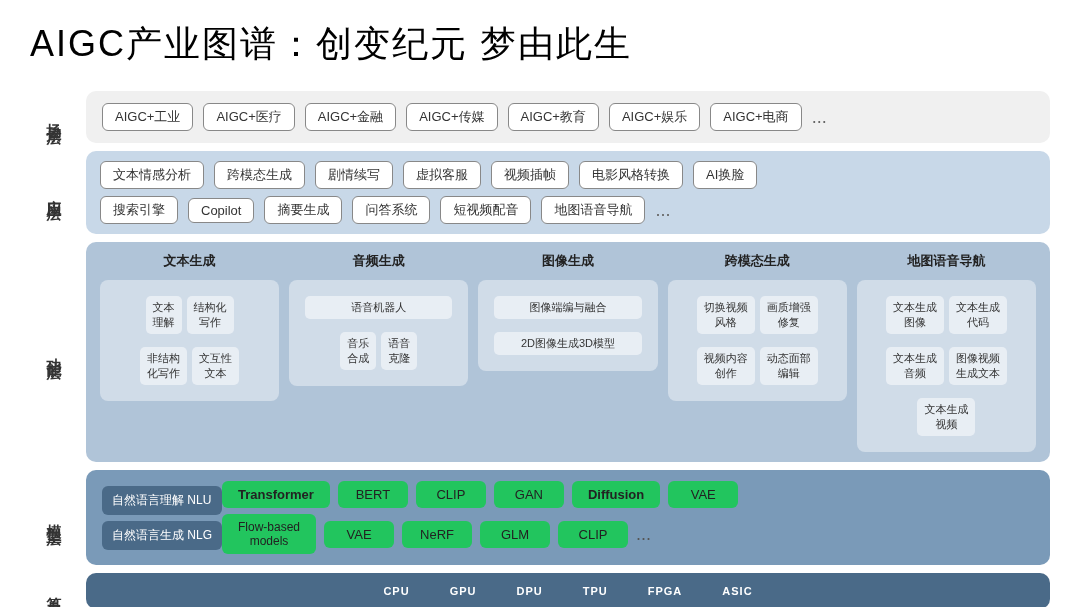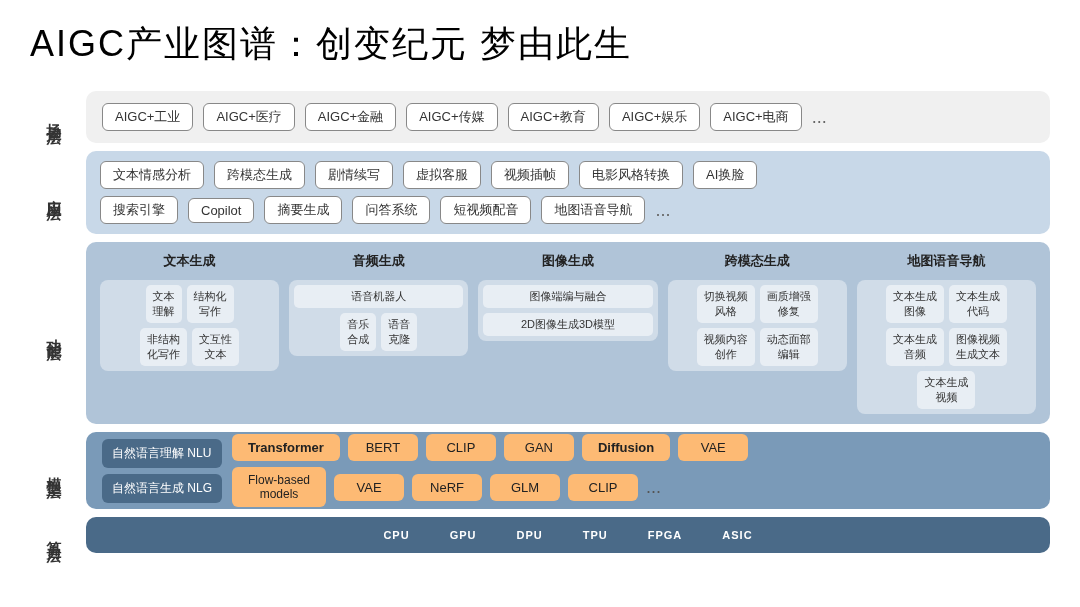--- a/index.html
+++ b/index.html
@@ -111,24 +111,24 @@
     .func-category-title {
       font-size: 13px;
       font-weight: 600;
       color: #222;
       margin-bottom: 4px;
       text-align: center;
     }
     .func-inner-box {
       background: #d0dce8;
       border-radius: 8px;
-      padding: 5px;
-      display: flex;
-      flex-direction: column;
-      gap: 5px;
+      padding: 16px;
+      display: flex;
+      flex-direction: column;
+      gap: 13px;
     }
     .func-inner-row {
       display: flex;
       gap: 5px;
       justify-content: center;
     }
     .func-mini-tag {
       background: #e8eef4;
       border-radius: 5px;
       padding: 4px 7px;
@@ -144,23 +144,23 @@
       font-size: 11px;
       color: #333;
       text-align: center;
       white-space: nowrap;
       width: 100%;
     }
 
     
     .model-layer {
       background: #7a9ab8;
-      padding: 2px 16px;
-      display: flex;
-      gap: 10px;
+      padding: 11px 16px;
+      display: flex;
+      gap: 0;
       align-items: stretch;
     }
     .model-nlp-col {
       display: flex;
       flex-direction: column;
       gap: 6px;
       justify-content: center;
     }
     .model-nlp-tag {
       background: #4a6a88;
@@ -175,21 +175,21 @@
       display: flex;
       flex-direction: column;
       gap: 6px;
     }
     .model-row {
       display: flex;
       gap: 8px;
       align-items: center;
     }
     .model-tag {
-      background: #fdba74;
+      background: #22c55e;
       border-radius: 6px;
       padding: 6px 16px;
       font-size: 13px;
       color: #222;
       text-align: center;
       min-width: 70px;
     }
     .model-tag.bold {
       font-weight: 700;
     }

